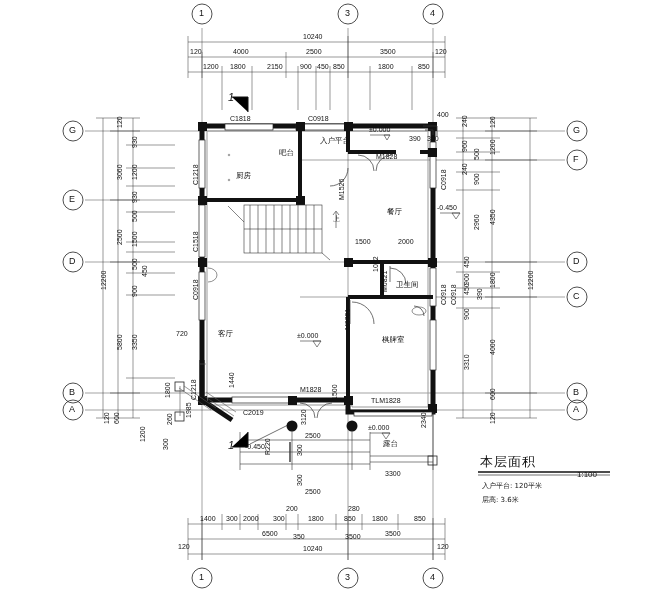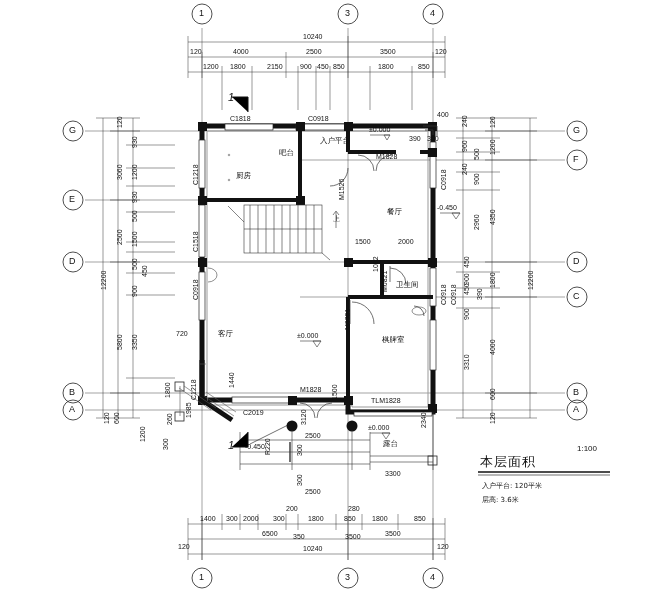--- a/index.html
+++ b/index.html
@@ -468,15 +468,15 @@
 <div class="lbl v" style="left:166px;top:425px;">260</div>
 <div class="lbl v" style="left:264px;top:455px;">R220</div>
 <div class="lbl v" style="left:300px;top:425px;">3120</div>
 
 <div class="lbl sec" style="left:228px;top:92px;">1</div>
 <div class="lbl sec" style="left:228px;top:440px;">1</div>
 
 <div class="lbl cjk" style="left:333px;top:216px;">上</div>
 
 <div class="lbl big cjk" style="left:480px;top:455px;">本层面积</div>
-<div class="lbl mid" style="left:577px;top:445px;">1:100</div>
+<div class="lbl mid" style="left:577px;top:471px;">1:100</div>
 <div class="lbl note cjk" style="left:482px;top:483px;">入户平台: 120平米</div>
 <div class="lbl note cjk" style="left:482px;top:497px;">层高: 3.6米</div>
 
 </body></html>

